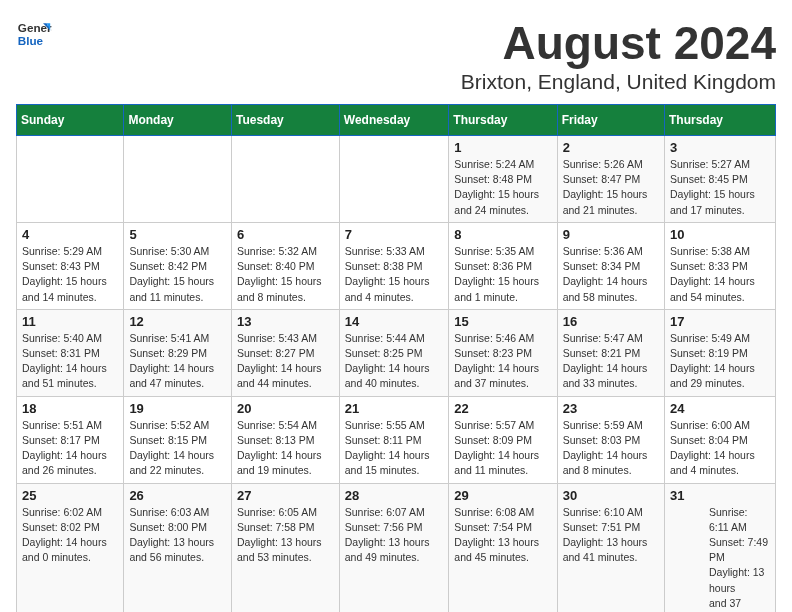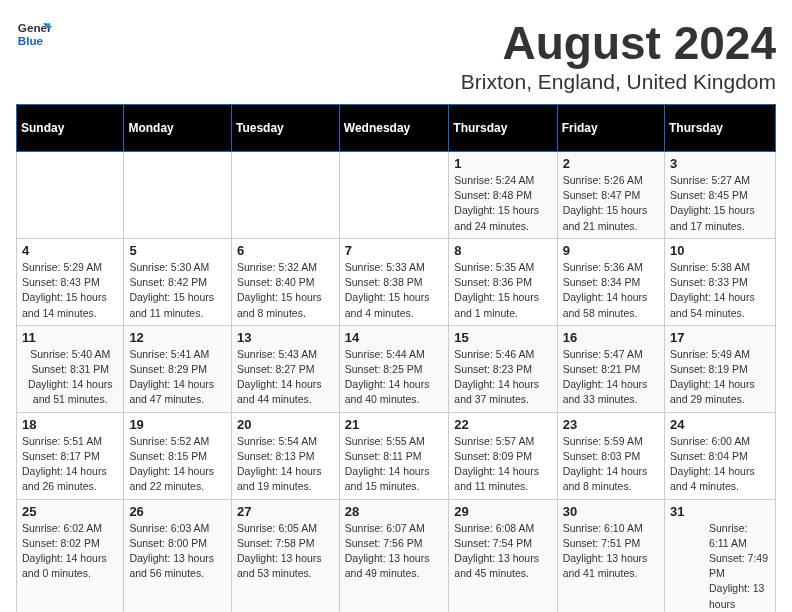--- a/index.html
+++ b/index.html
@@ -34,23 +34,23 @@
     .subtitle {
       font-size: 21px;
       color: #333;
     }
     table {
       width: 100%;
       border-collapse: collapse;
       font-size: 11px;
     }
     thead tr th {
-      background-color: #000000;
+      background-color: #15803d;
       color: #fff;
-      padding: 16px 4px;
+      padding: 8px 4px;
       text-align: left;
       font-size: 12px;
       font-weight: bold;
       border: 1px solid #1565c0;
     }
     tbody tr td {
       border: 1px solid #ccc;
       vertical-align: top;
       padding: 4px 5px;
       width: 113px;
@@ -183,21 +183,21 @@
           <div class="day-number">10</div>
           <div class="day-info" style="white-space: pre-line;">Sunrise: 5:38 AM
 Sunset: 8:33 PM
 Daylight: 14 hours
 and 54 minutes.</div>
         </td>
       </tr>
       <tr>
         <td>
           <div class="day-number">11</div>
-          <div class="day-info" style="white-space: pre-line; text-align: center;">Sunrise: 5:40 AM
+          <div class="day-info" style="white-space: pre-line;">Sunrise: 5:40 AM
 Sunset: 8:31 PM
 Daylight: 14 hours
 and 51 minutes.</div>
         </td>
         <td>
           <div class="day-number">12</div>
           <div class="day-info" style="white-space: pre-line;">Sunrise: 5:41 AM
 Sunset: 8:29 PM
 Daylight: 14 hours
 and 47 minutes.</div>

